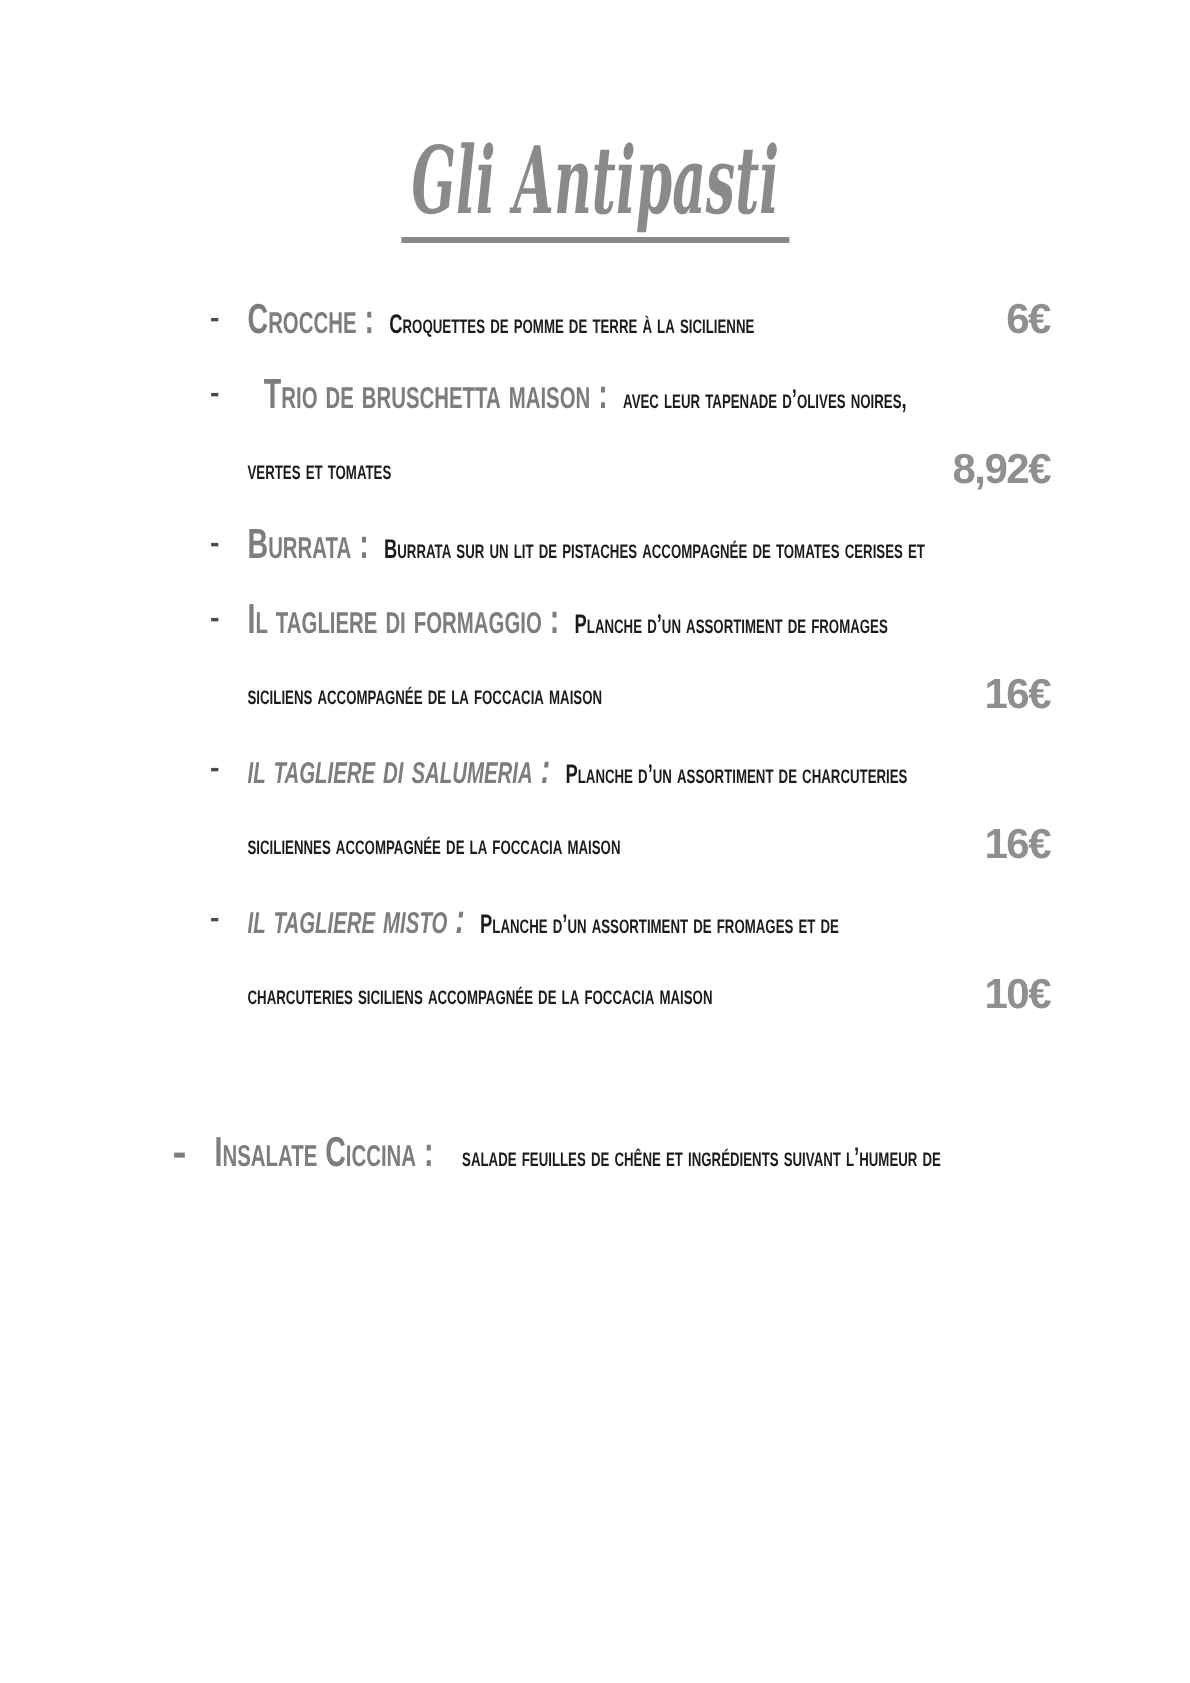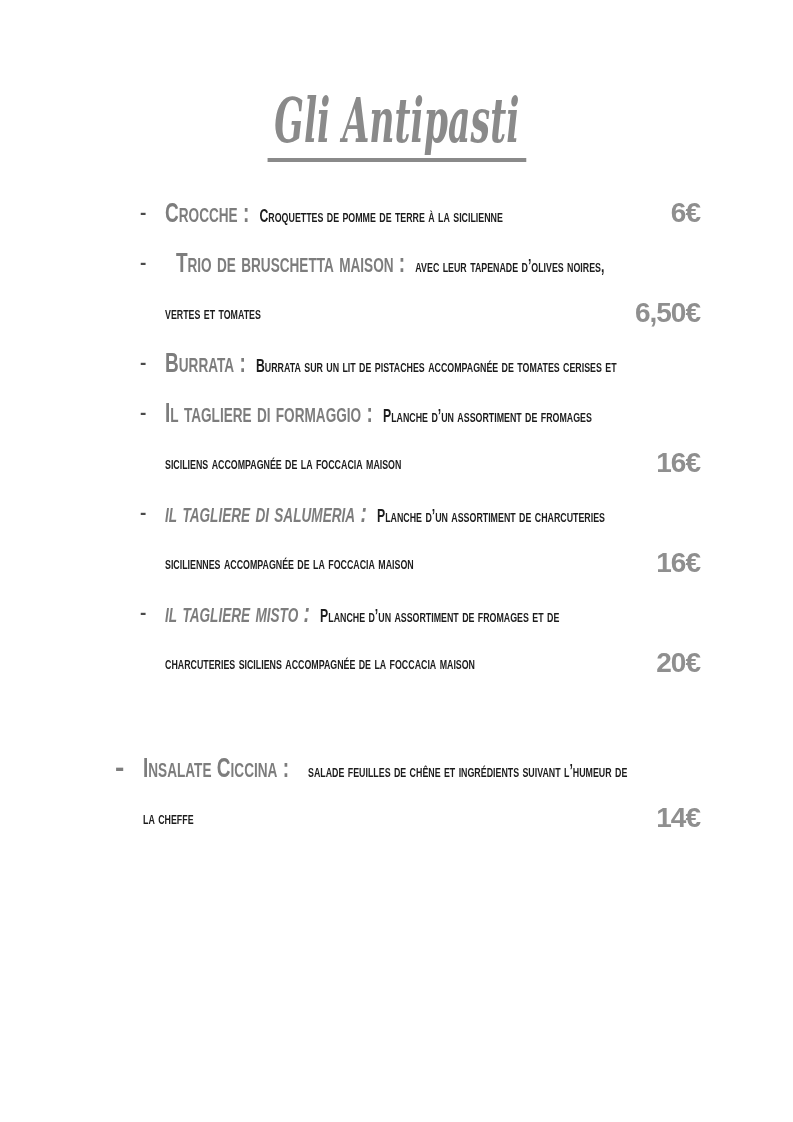--- a/index.html
+++ b/index.html
@@ -71,21 +71,21 @@
       </div>
     </div>
 
     <div class="menu-item">
       <div class="line">
         <span class="dash">-</span>
         <span class="text"><span class="item-name gap">Trio de bruschetta maison :</span><span class="item-desc">avec leur tapenade d’olives noires,</span></span>
       </div>
       <div class="line">
         <span class="text"><span class="item-cont">vertes et tomates</span></span>
-        <span class="price">6,50€</span>
+        <span class="price">8,92€</span>
       </div>
     </div>
 
     <div class="menu-item">
       <div class="line">
         <span class="dash">-</span>
         <span class="text"><span class="item-name">Burrata :</span><span class="item-desc">Burrata sur un lit de pistaches accompagnée de tomates cerises et</span></span>
       </div>
     </div>
 
@@ -111,35 +111,31 @@
       </div>
     </div>
 
     <div class="menu-item">
       <div class="line">
         <span class="dash">-</span>
         <span class="text"><span class="item-name italic">il tagliere misto :</span><span class="item-desc">Planche d’un assortiment de fromages et de</span></span>
       </div>
       <div class="line">
         <span class="text"><span class="item-cont">charcuteries siciliens accompagnée de la foccacia maison</span></span>
-        <span class="price">20€</span>
+        <span class="price">10€</span>
       </div>
     </div>
 
   </div>
 
 
   <div class="menu-list insalate">
 
     <div class="menu-item">
       <div class="line">
         <span class="dash">-</span>
         <span class="text"><span class="item-name">Insalate Ciccina :</span><span class="item-desc">salade feuilles de chêne et ingrédients suivant l’humeur de</span></span>
       </div>
-      <div class="line">
-        <span class="text"><span class="item-cont">la cheffe</span></span>
-        <span class="price">14€</span>
-      </div>
     </div>
 
   </div>
 
 </div>
 
 </body></html>

